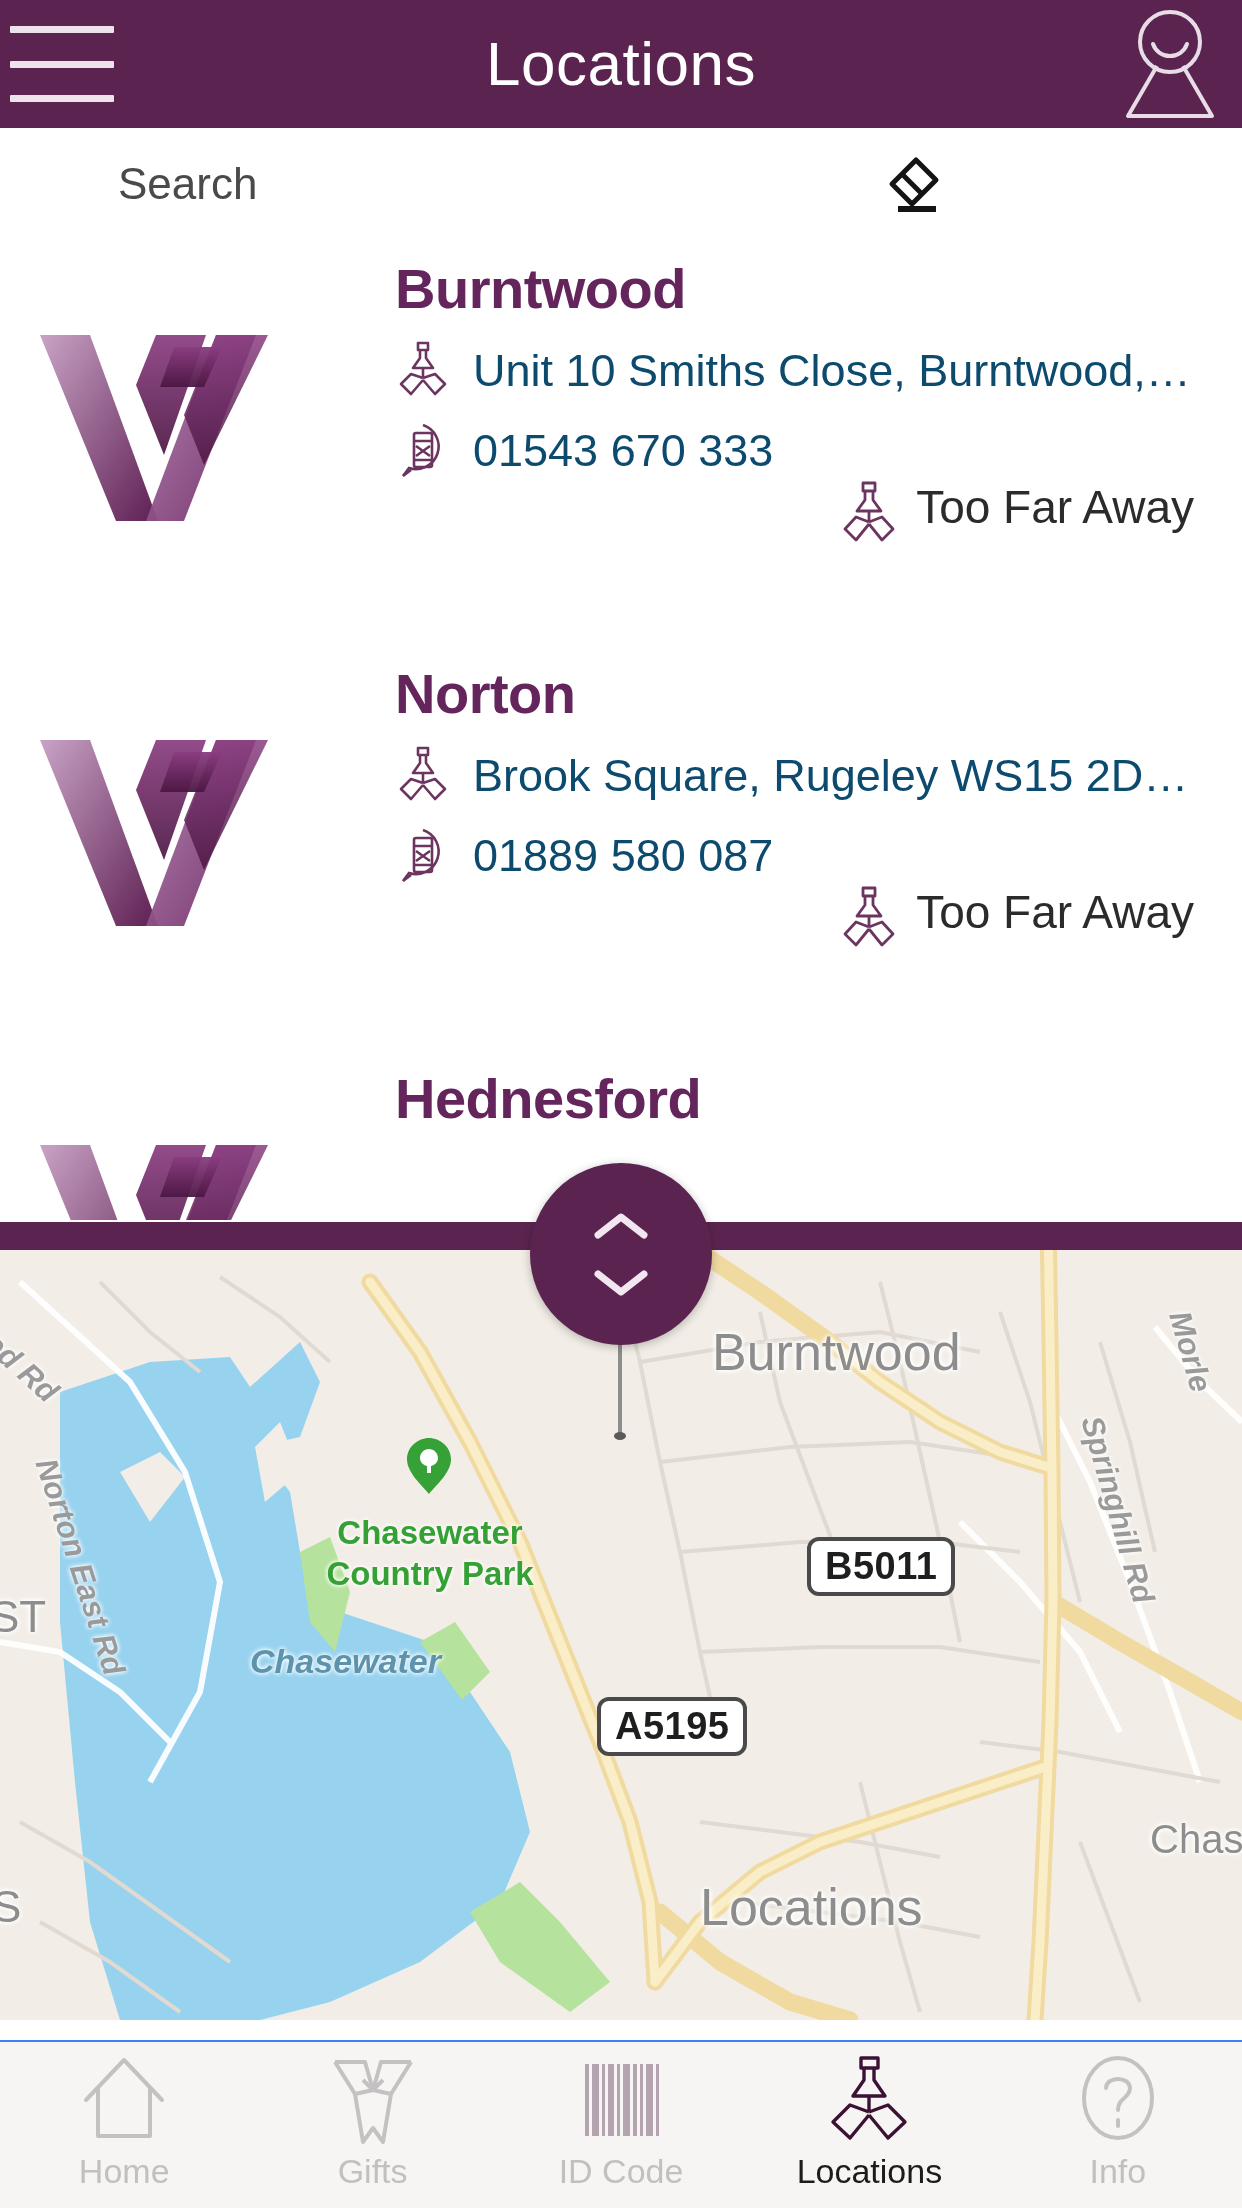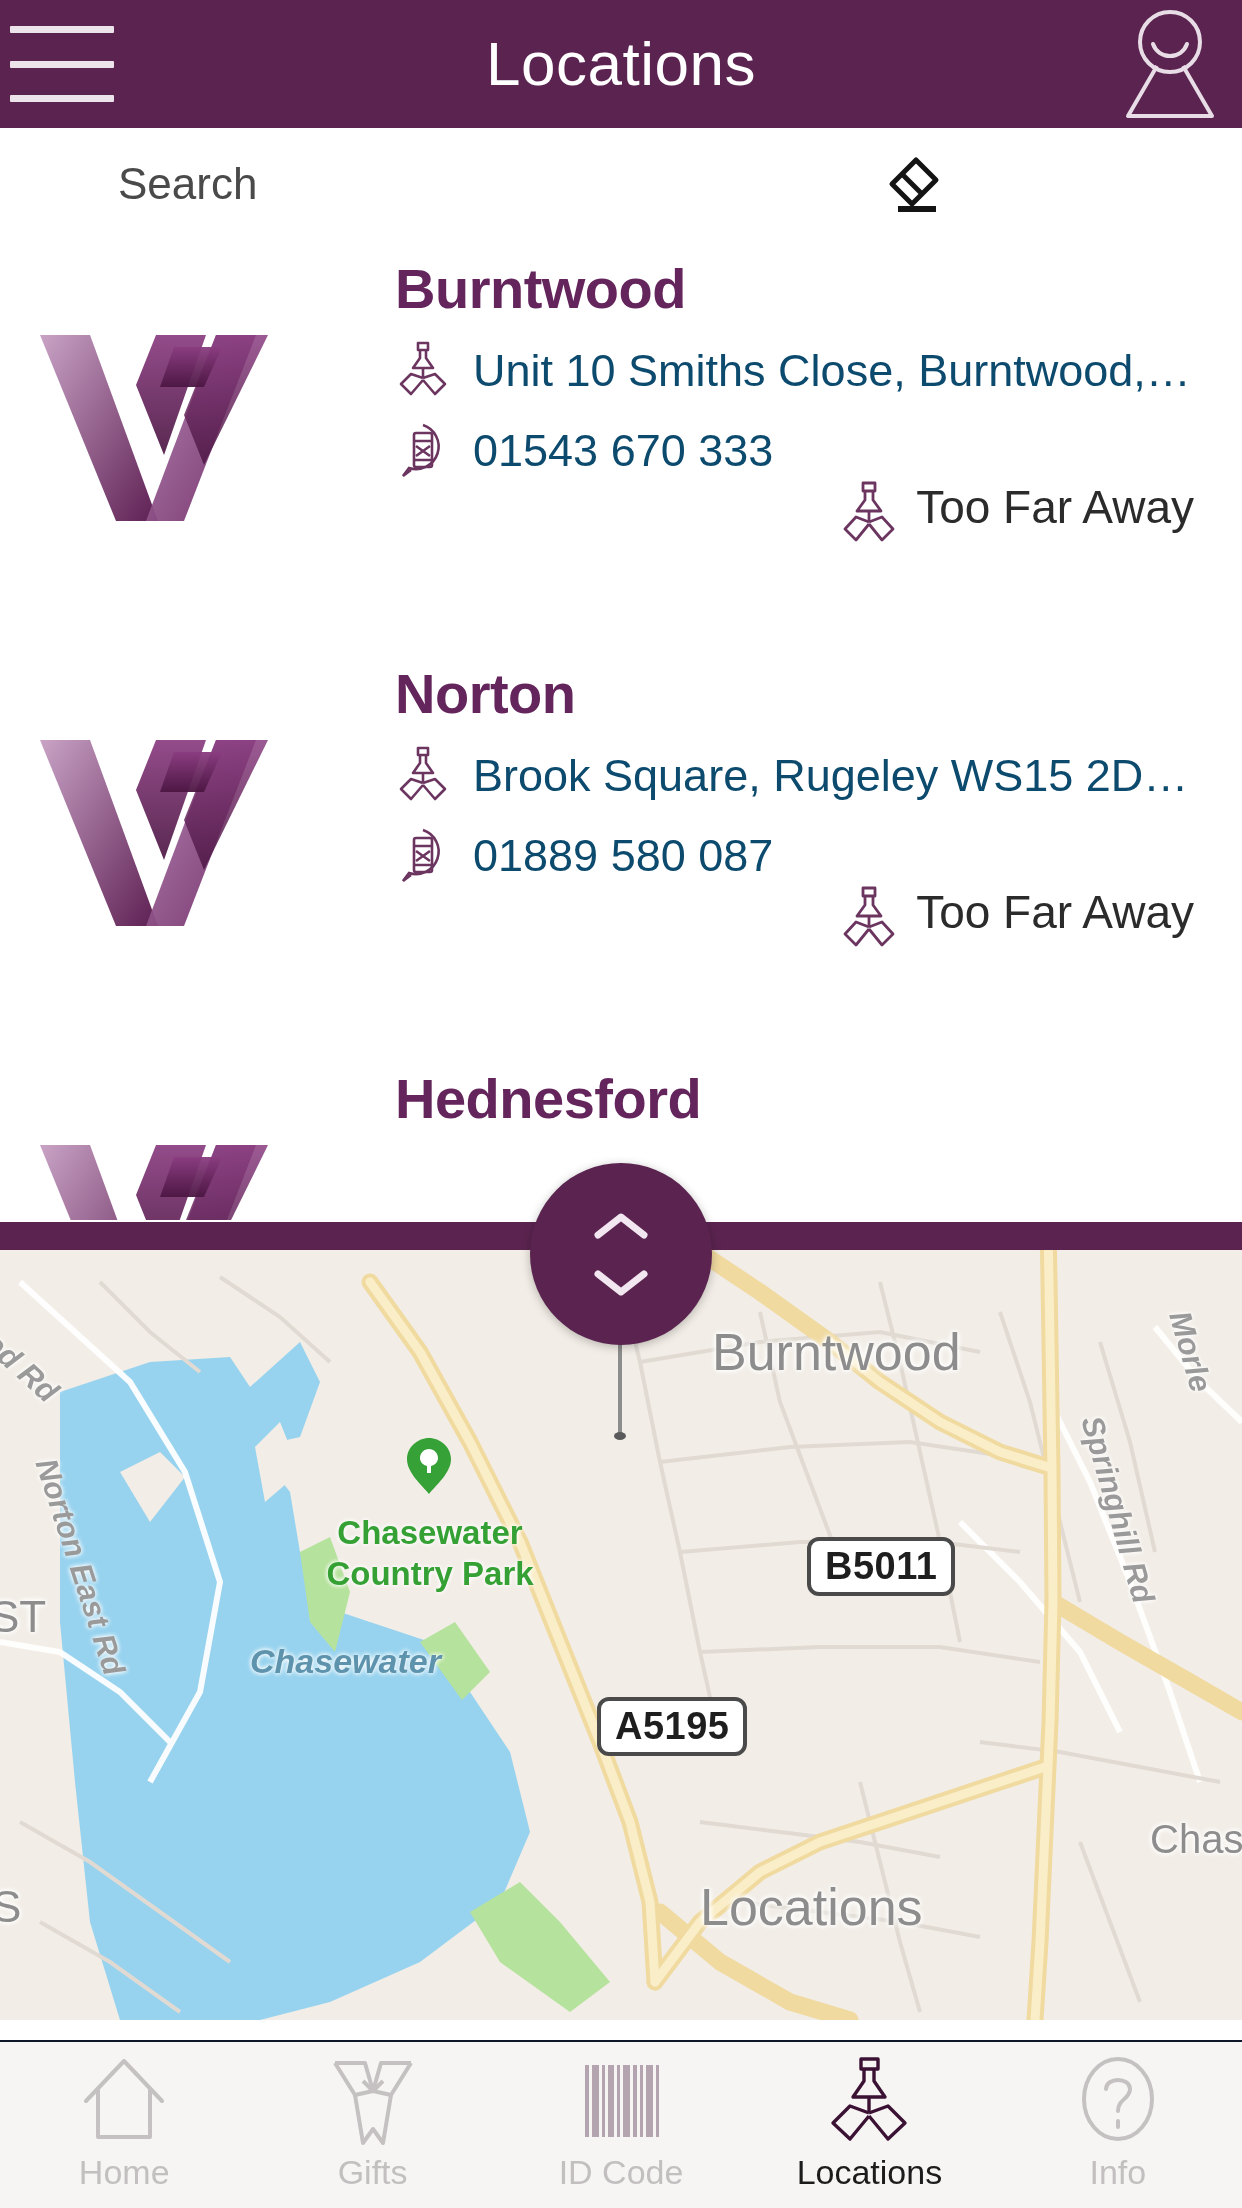--- a/index.html
+++ b/index.html
@@ -195,22 +195,22 @@
     padding:4px 14px;
     font-size:38px; font-weight:bold; color:#1e1e1e;
     letter-spacing:0.5px;
   }
 
   
   .tabbar {
     position:absolute; left:0; bottom:0;
     width:1242px; height:168px;
     background:#f7f5f4;
-    border-top:2px solid #0f172a;
-    display:flex; align-items:center;
+    border-top:2px solid #3b82f6;
+    display:flex; align-items:flex-end;
     z-index:70;
     margin-top:44px;
   }
   .tab {
     flex:1 1 0; height:168px;
     display:flex; flex-direction:column;
     align-items:center; justify-content:flex-start;
     padding-top:14px;
     cursor:pointer;
   }

